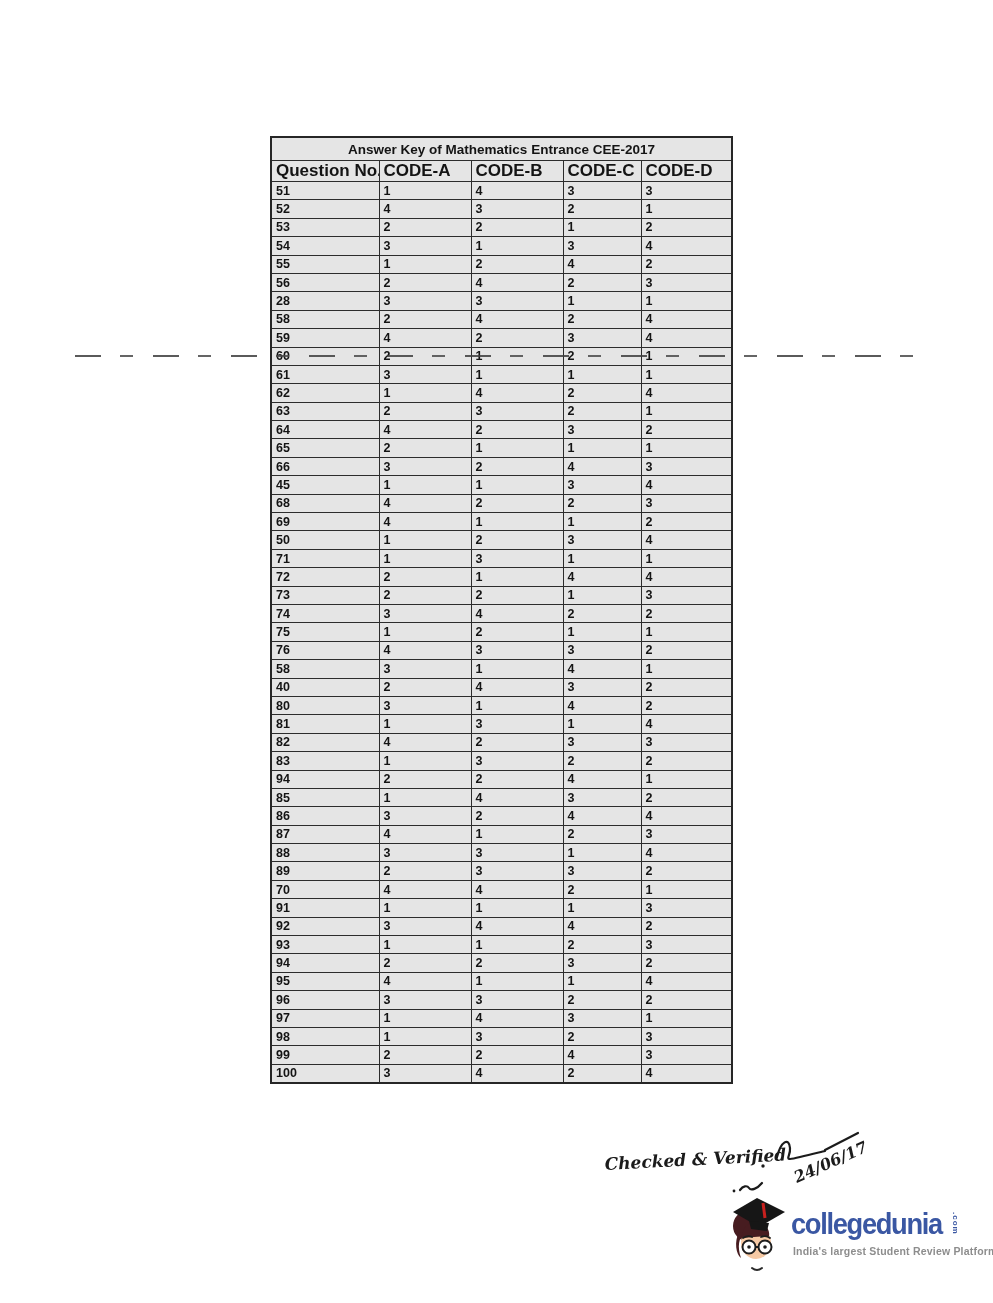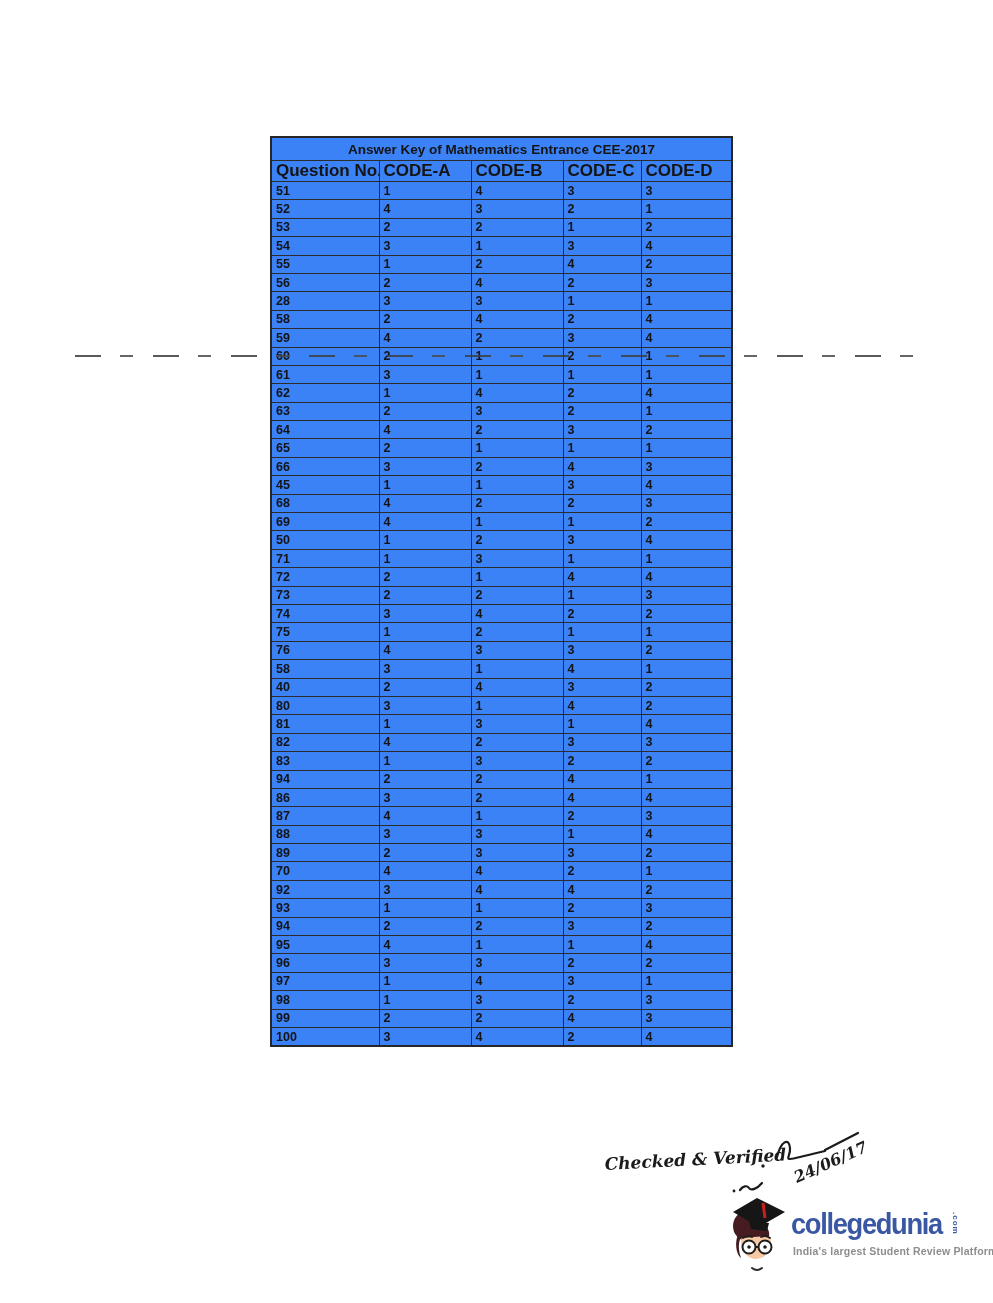--- a/index.html
+++ b/index.html
@@ -8,21 +8,21 @@
     font-family:"Liberation Sans", sans-serif;
     position:relative;overflow:hidden;
   }
   .page{position:absolute;left:0;top:0;width:993px;height:1303px;background:#fff;}
 
   
   .answer-table{
     position:absolute;left:270px;top:136px;width:461px;
     border-collapse:collapse;table-layout:fixed;
     border:2.5px solid #262626;
-    background:#3b82f6;
+    background:#e5e5e5;
   }
   .answer-table th,.answer-table td{
     border:1.8px solid #2c2c2c;
     color:#141414;
     font-weight:700;
     overflow:hidden;white-space:nowrap;
   }
   .table-title{
     height:20px;text-align:center;font-size:13.5px;letter-spacing:0;
     padding:1px 0;
@@ -318,20 +318,27 @@
           <td>2</td>
         </tr>
         <tr>
           <td>94</td>
           <td>2</td>
           <td>2</td>
           <td>4</td>
           <td>1</td>
         </tr>
         <tr>
+          <td>85</td>
+          <td>1</td>
+          <td>4</td>
+          <td>3</td>
+          <td>2</td>
+        </tr>
+        <tr>
           <td>86</td>
           <td>3</td>
           <td>2</td>
           <td>4</td>
           <td>4</td>
         </tr>
         <tr>
           <td>87</td>
           <td>4</td>
           <td>1</td>
@@ -351,20 +358,27 @@
           <td>3</td>
           <td>3</td>
           <td>2</td>
         </tr>
         <tr>
           <td>70</td>
           <td>4</td>
           <td>4</td>
           <td>2</td>
           <td>1</td>
+        </tr>
+        <tr>
+          <td>91</td>
+          <td>1</td>
+          <td>1</td>
+          <td>1</td>
+          <td>3</td>
         </tr>
         <tr>
           <td>92</td>
           <td>3</td>
           <td>4</td>
           <td>4</td>
           <td>2</td>
         </tr>
         <tr>
           <td>93</td>

